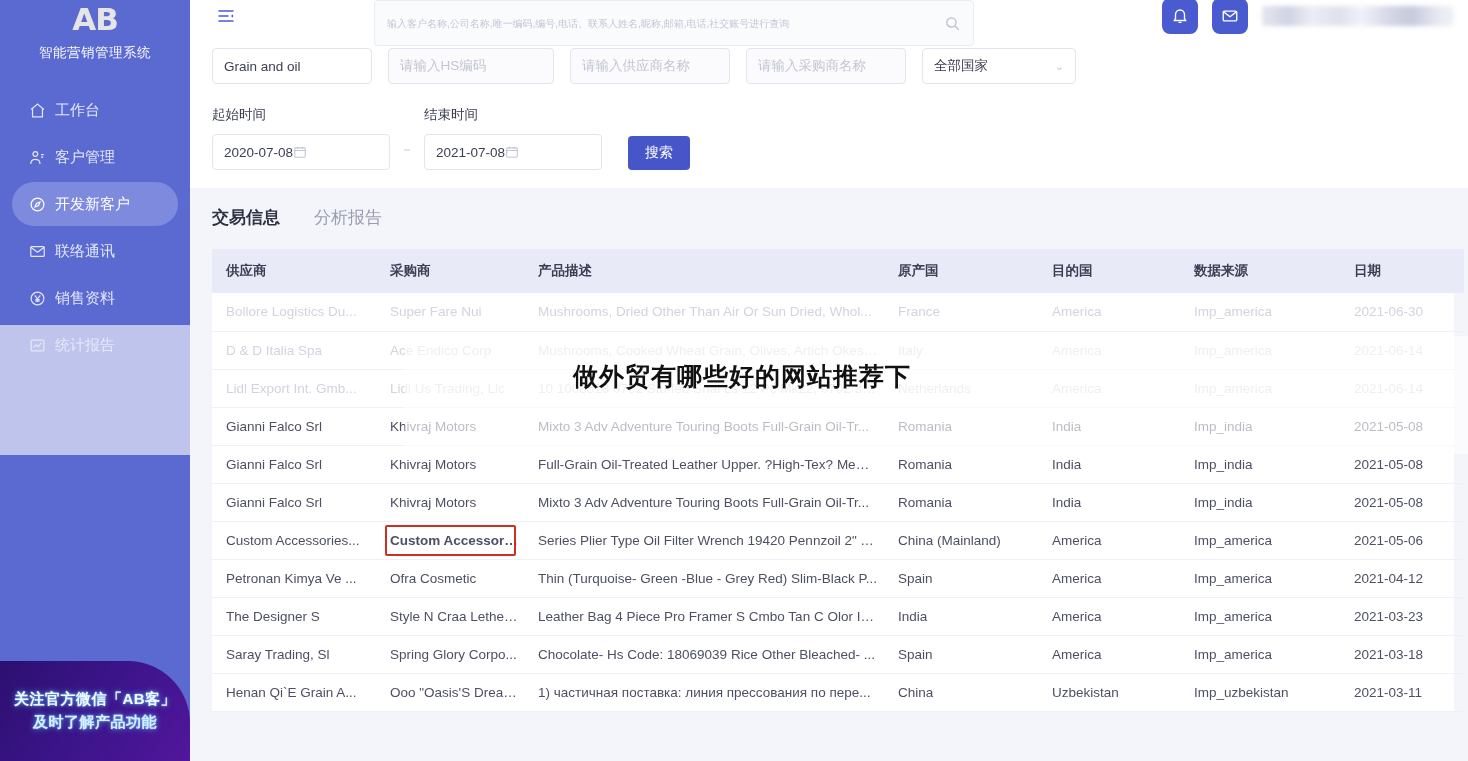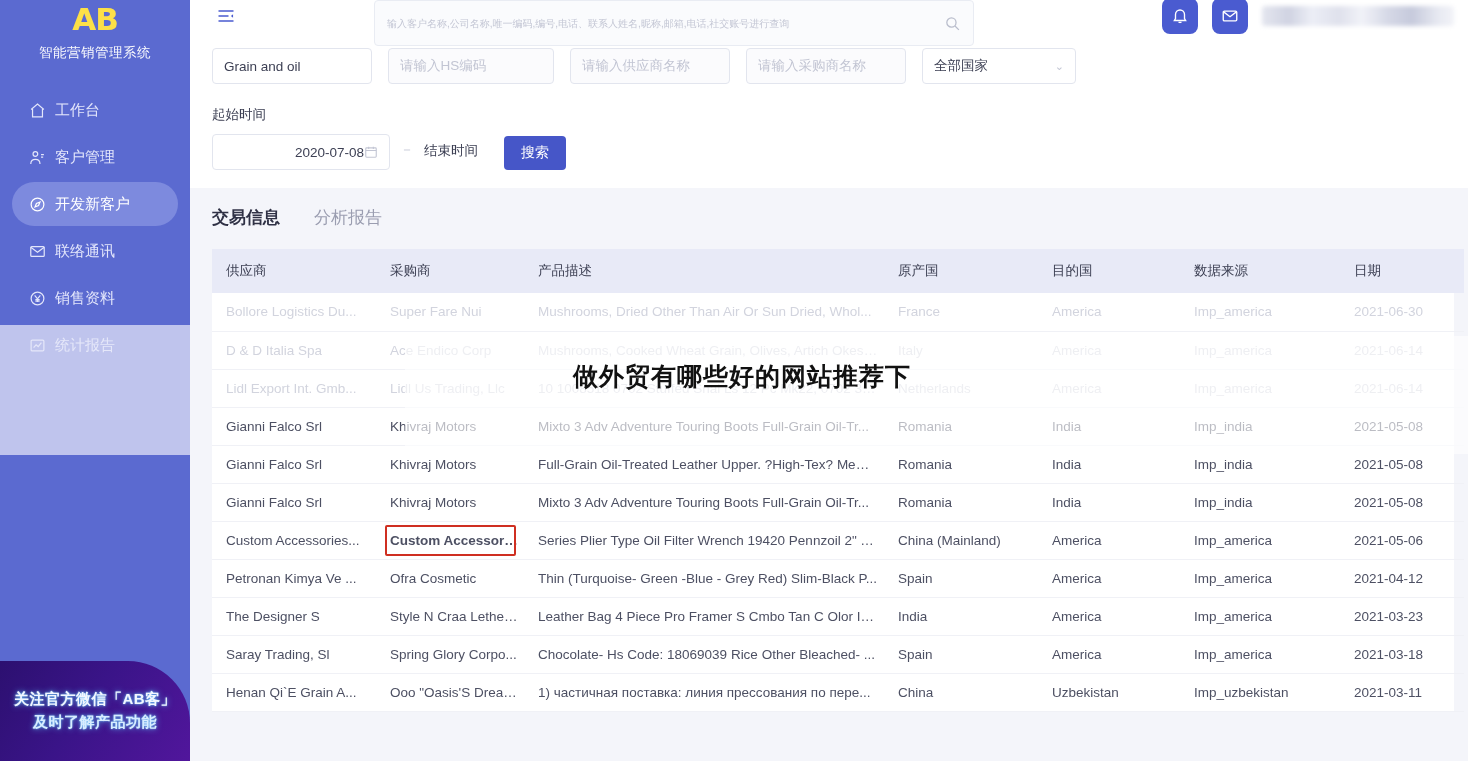--- a/index.html
+++ b/index.html
@@ -14,21 +14,21 @@
   
   .sidebar {
     position: relative;
     width: 190px; height: 761px;
     background: #5b6ad0;
     flex: 0 0 190px;
     overflow: hidden;
   }
   .brand { padding-top: 2px; text-align: center; }
   .brand-logo {
-    font-size: 31px; font-weight: bold; color: #fde047;
+    font-size: 31px; font-weight: bold; color: #e5e5e5;
     letter-spacing: -1px; line-height: 34px;
     font-family: "DejaVu Sans", sans-serif;
   }
   .brand-sub {
     margin-top: 8px; font-size: 13.5px; color: #ffffff;
     letter-spacing: .5px; opacity: .96;
   }
   .nav { margin-top: 26px; }
   .nav-item {
     display: flex; align-items: center;
@@ -113,21 +113,21 @@
   .field .ph { color: #c2c5d3; }
   .f1 { width: 160px; } .f2 { width: 166px; } .f3 { width: 160px; }
   .f4 { width: 160px; } .f5 { width: 154px; justify-content: space-between; }
   .caret { color: #c3c6d4; font-size: 11px; margin-left: 8px; }
 
   .date-row { display: flex; align-items: flex-end; gap: 0; padding: 22px 22px 0 22px; }
   .date-group { display: flex; flex-direction: column; }
   .date-label { font-size: 13.5px; color: #3d4054; margin-bottom: 10px; }
   .date-box {
     width: 178px; height: 36px; border: 1px solid #e2e5ee; border-radius: 4px;
-    background: #fff; display: flex; align-items: center; justify-content: flex-end;
+    background: #fff; display: flex; align-items: center; justify-content: flex-start;
     padding: 0 11px; font-size: 13.5px; color: #3d4054;
   }
   .cal-ico { width: 14px; height: 14px; color: #c3c6d4; }
   .cal-ico svg { width: 14px; height: 14px; display: block; }
   .date-dash { color: #c8cbd8; font-size: 14px; padding: 0 10px 11px 10px; }
   .btn-search {
     margin-left: 26px; margin-bottom: 0;
     height: 34px; padding: 0 17px; border: none; border-radius: 4px;
     background: #4656c8; color: #fff; font-size: 14px; cursor: pointer;
     font-family: "Liberation Sans", sans-serif;
@@ -145,21 +145,21 @@
     padding: 0 14px; border-bottom: 1px solid #eef0f6; font-size: 13.5px; color: #4b4e63;
   }
   .count-hl { color: #4656c8; padding: 0 3px; }
   .sorts { display: flex; gap: 12px; font-size: 13px; white-space: nowrap; }
   .sort-item { cursor: pointer; color: #a7aaba; }
   .sort-item.active { color: #5b6ad0; }
 
   table { width: 100%; border-collapse: collapse; table-layout: fixed; }
   thead th {
     background: #e8eaf7; height: 44px; text-align: left;
-    font-size: 13.5px; font-weight: normal; color: #3d4054; padding: 0 10px;
+    font-size: 13.5px; font-weight: bold; color: #3d4054; padding: 0 10px;
   }
   thead th:first-child { padding-left: 14px; }
   tbody td {
     height: 38px; font-size: 13.5px; color: #4d5063; padding: 0 10px;
     border-bottom: 1px solid #f0f1f6;
     white-space: nowrap; overflow: hidden; text-overflow: ellipsis;
   }
   tbody td:first-child { padding-left: 14px; }
   tbody tr.faded td { color: #d2d4de; }
   .c-sup { width: 168px; } .c-buy { width: 148px; } .c-desc { width: 360px; }
@@ -326,20 +326,29 @@
                 <svg viewBox="0 0 24 24" fill="none" stroke="currentColor" stroke-width="1.9">
                   <rect x="3" y="5" width="18" height="16" rx="1.6"></rect>
                   <path d="M3 9.5h18M8 3v4M16 3v4"></path>
                 </svg>
               </span>
           </div>
         </div>
         <div class="date-dash">－</div>
         <div class="date-group">
           <div class="date-label">结束时间</div>
+          <div class="date-box">
+            <span>2021-07-08</span>
+            <span class="cal-ico">
+                <svg viewBox="0 0 24 24" fill="none" stroke="currentColor" stroke-width="1.9">
+                  <rect x="3" y="5" width="18" height="16" rx="1.6"></rect>
+                  <path d="M3 9.5h18M8 3v4M16 3v4"></path>
+                </svg>
+              </span>
+          </div>
         </div>
         <button class="btn-search">搜索</button>
       </div>
     </div>
 
     <div class="tabs">
       <div class="tab active">交易信息</div>
       <div class="tab">分析报告</div>
     </div>
 

